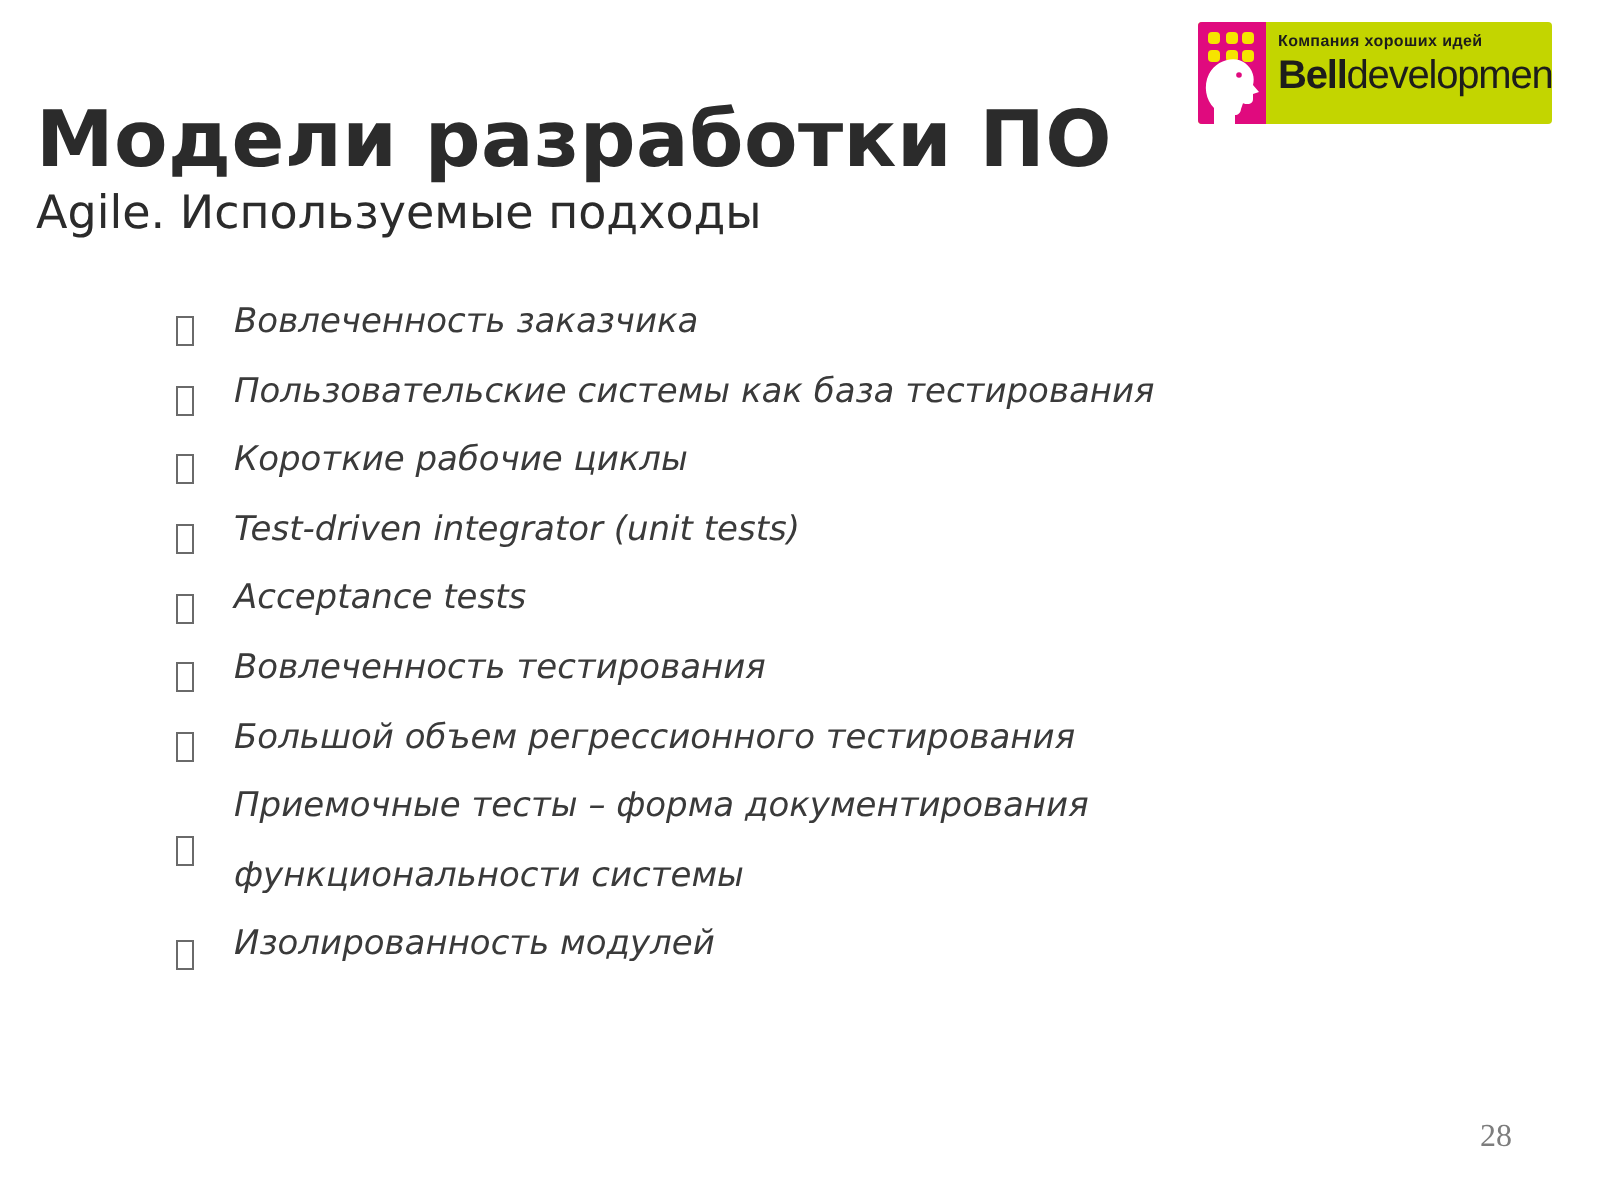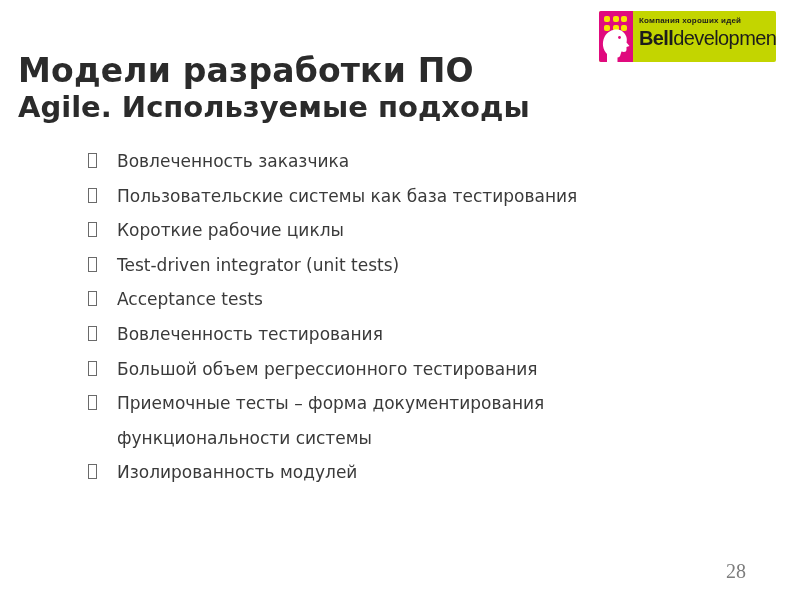--- a/index.html
+++ b/index.html
@@ -79,42 +79,43 @@
   .logo-brand b { font-weight: bold; text-align: right; }
 
   
   .header {
     position: absolute;
     left: 18px;
     top: 50px;
     color: #2b2b2b;
   }
   .title {
-    font-size: 33px;
+    font-size: 39px;
     font-weight: bold;
     line-height: 42px;
     letter-spacing: 0.2px;
   }
   .subtitle {
-    font-size: 29px;
-    font-weight: bold;
+    font-size: 23px;
+    font-weight: normal;
     line-height: 30px;
   }
 
   
   .list {
     position: absolute;
     left: 88px;
     top: 144px;
     width: 648px;
     list-style: none;
   }
   .list li {
     display: flex;
-    align-items: flex-start;
+    align-items: center;
+    font-style: italic;
   }
   .tofu {
     flex: none;
     width: 9px;
     height: 15px;
     border: 1px solid #6a6a6a;
     margin-top: 9px;
     margin-right: 20px;
   }
   .li-text {
@@ -123,23 +124,23 @@
     color: #3a3a3a;
     white-space: pre-line;
   }
 
   
   .page-number {
     position: absolute;
     left: 716px;
     top: 560px;
     width: 40px;
-    text-align: center;
+    text-align: right;
     font-family: "Liberation Serif", serif;
-    font-size: 20px;
+    font-size: 16px;
     color: #7d7d7d;
   }
 </style>
 </head>
 <body>
 
 <div class="slide">
 
   <div class="logo">
     <div class="logo-pink">

